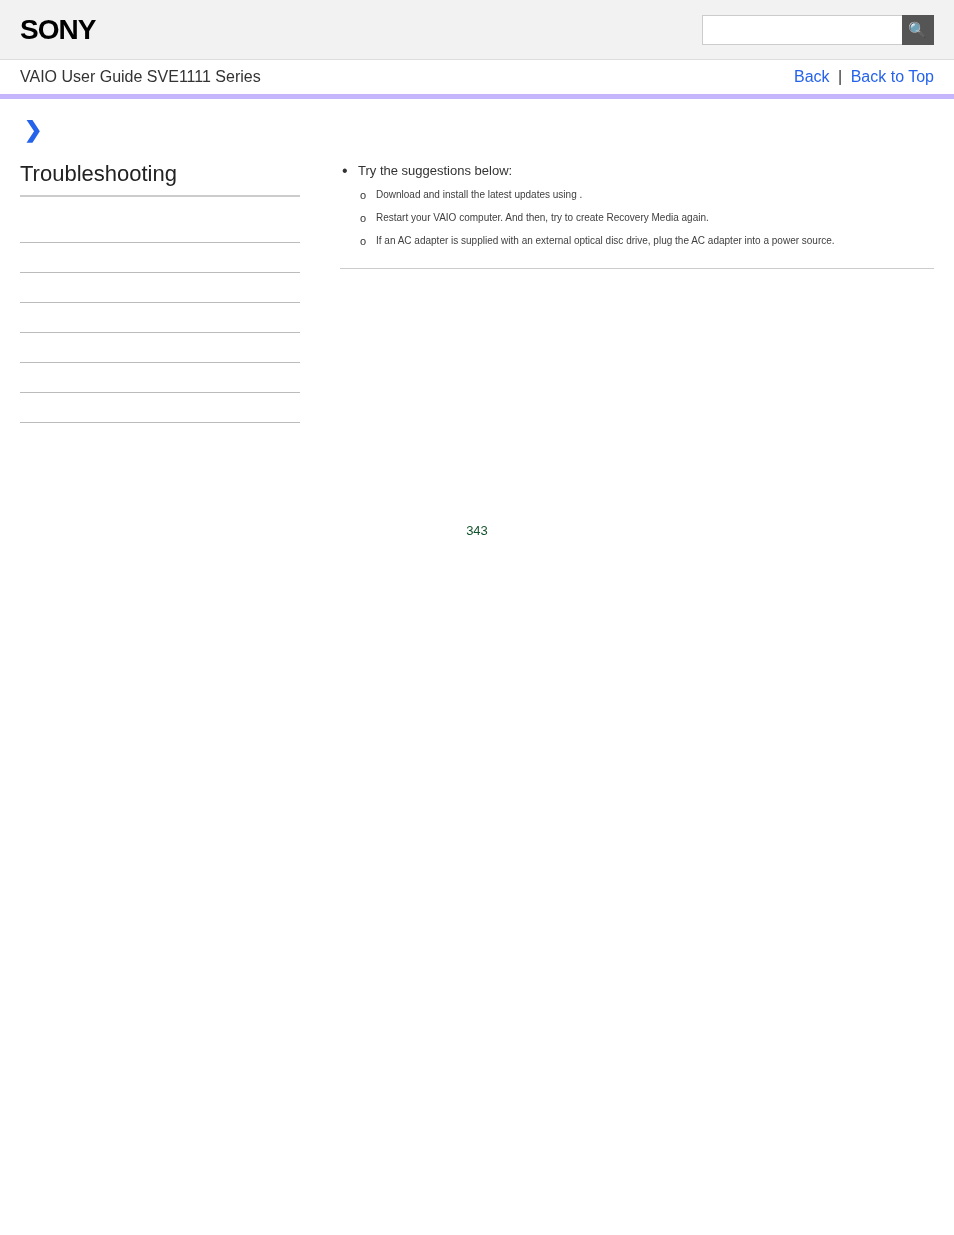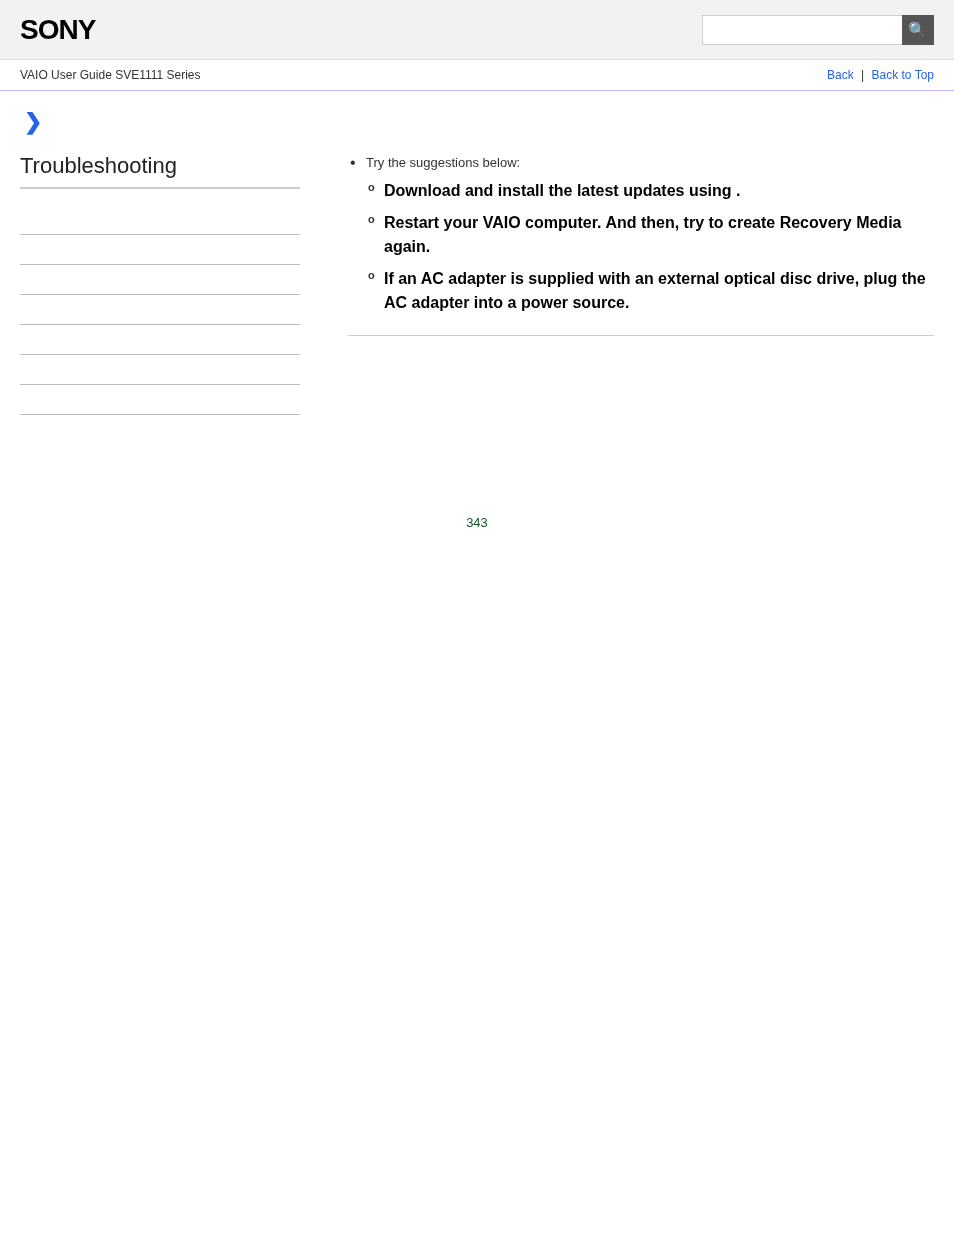--- a/index.html
+++ b/index.html
@@ -64,22 +64,22 @@
       color: #fff;
       font-size: 15px;
     }
 
     
     .breadcrumb-bar {
       padding: 8px 20px;
       display: flex;
       justify-content: space-between;
       align-items: center;
-      border-bottom: 1px solid #c4b5fd;
-      font-size: 12px;
+      border-bottom: 5px solid #c4b5fd;
+      font-size: 16px;
     }
 
     .breadcrumb-left {
       color: #333;
     }
 
     .breadcrumb-right {
       color: #2563eb;
       text-align: right;
     }
@@ -110,21 +110,21 @@
     .chevron-icon {
       color: #2563eb;
       font-size: 22px;
       font-weight: bold;
       line-height: 1;
     }
 
     
     .two-col {
       display: flex;
-      gap: 8px;
+      gap: 0;
     }
 
     
     .left-sidebar {
       width: 300px;
       min-width: 300px;
       padding-right: 20px;
     }
 
     .sidebar-title {
@@ -187,24 +187,23 @@
     .sub-list {
       list-style: none;
       padding: 0;
       margin: 6px 0 0 0;
     }
 
     .sub-list li {
       position: relative;
       padding-left: 18px;
       margin-bottom: 8px;
-      font-size: 16px;
+      font-size: 10px;
       line-height: 1.5;
-      color: #000000;
-      font-weight: bold;
+      color: #404040;
     }
 
     .sub-list li::before {
       content: "o";
       position: absolute;
       left: 2px;
       top: 0;
       color: #333;
       font-size: 11px;
       line-height: 1.6;

